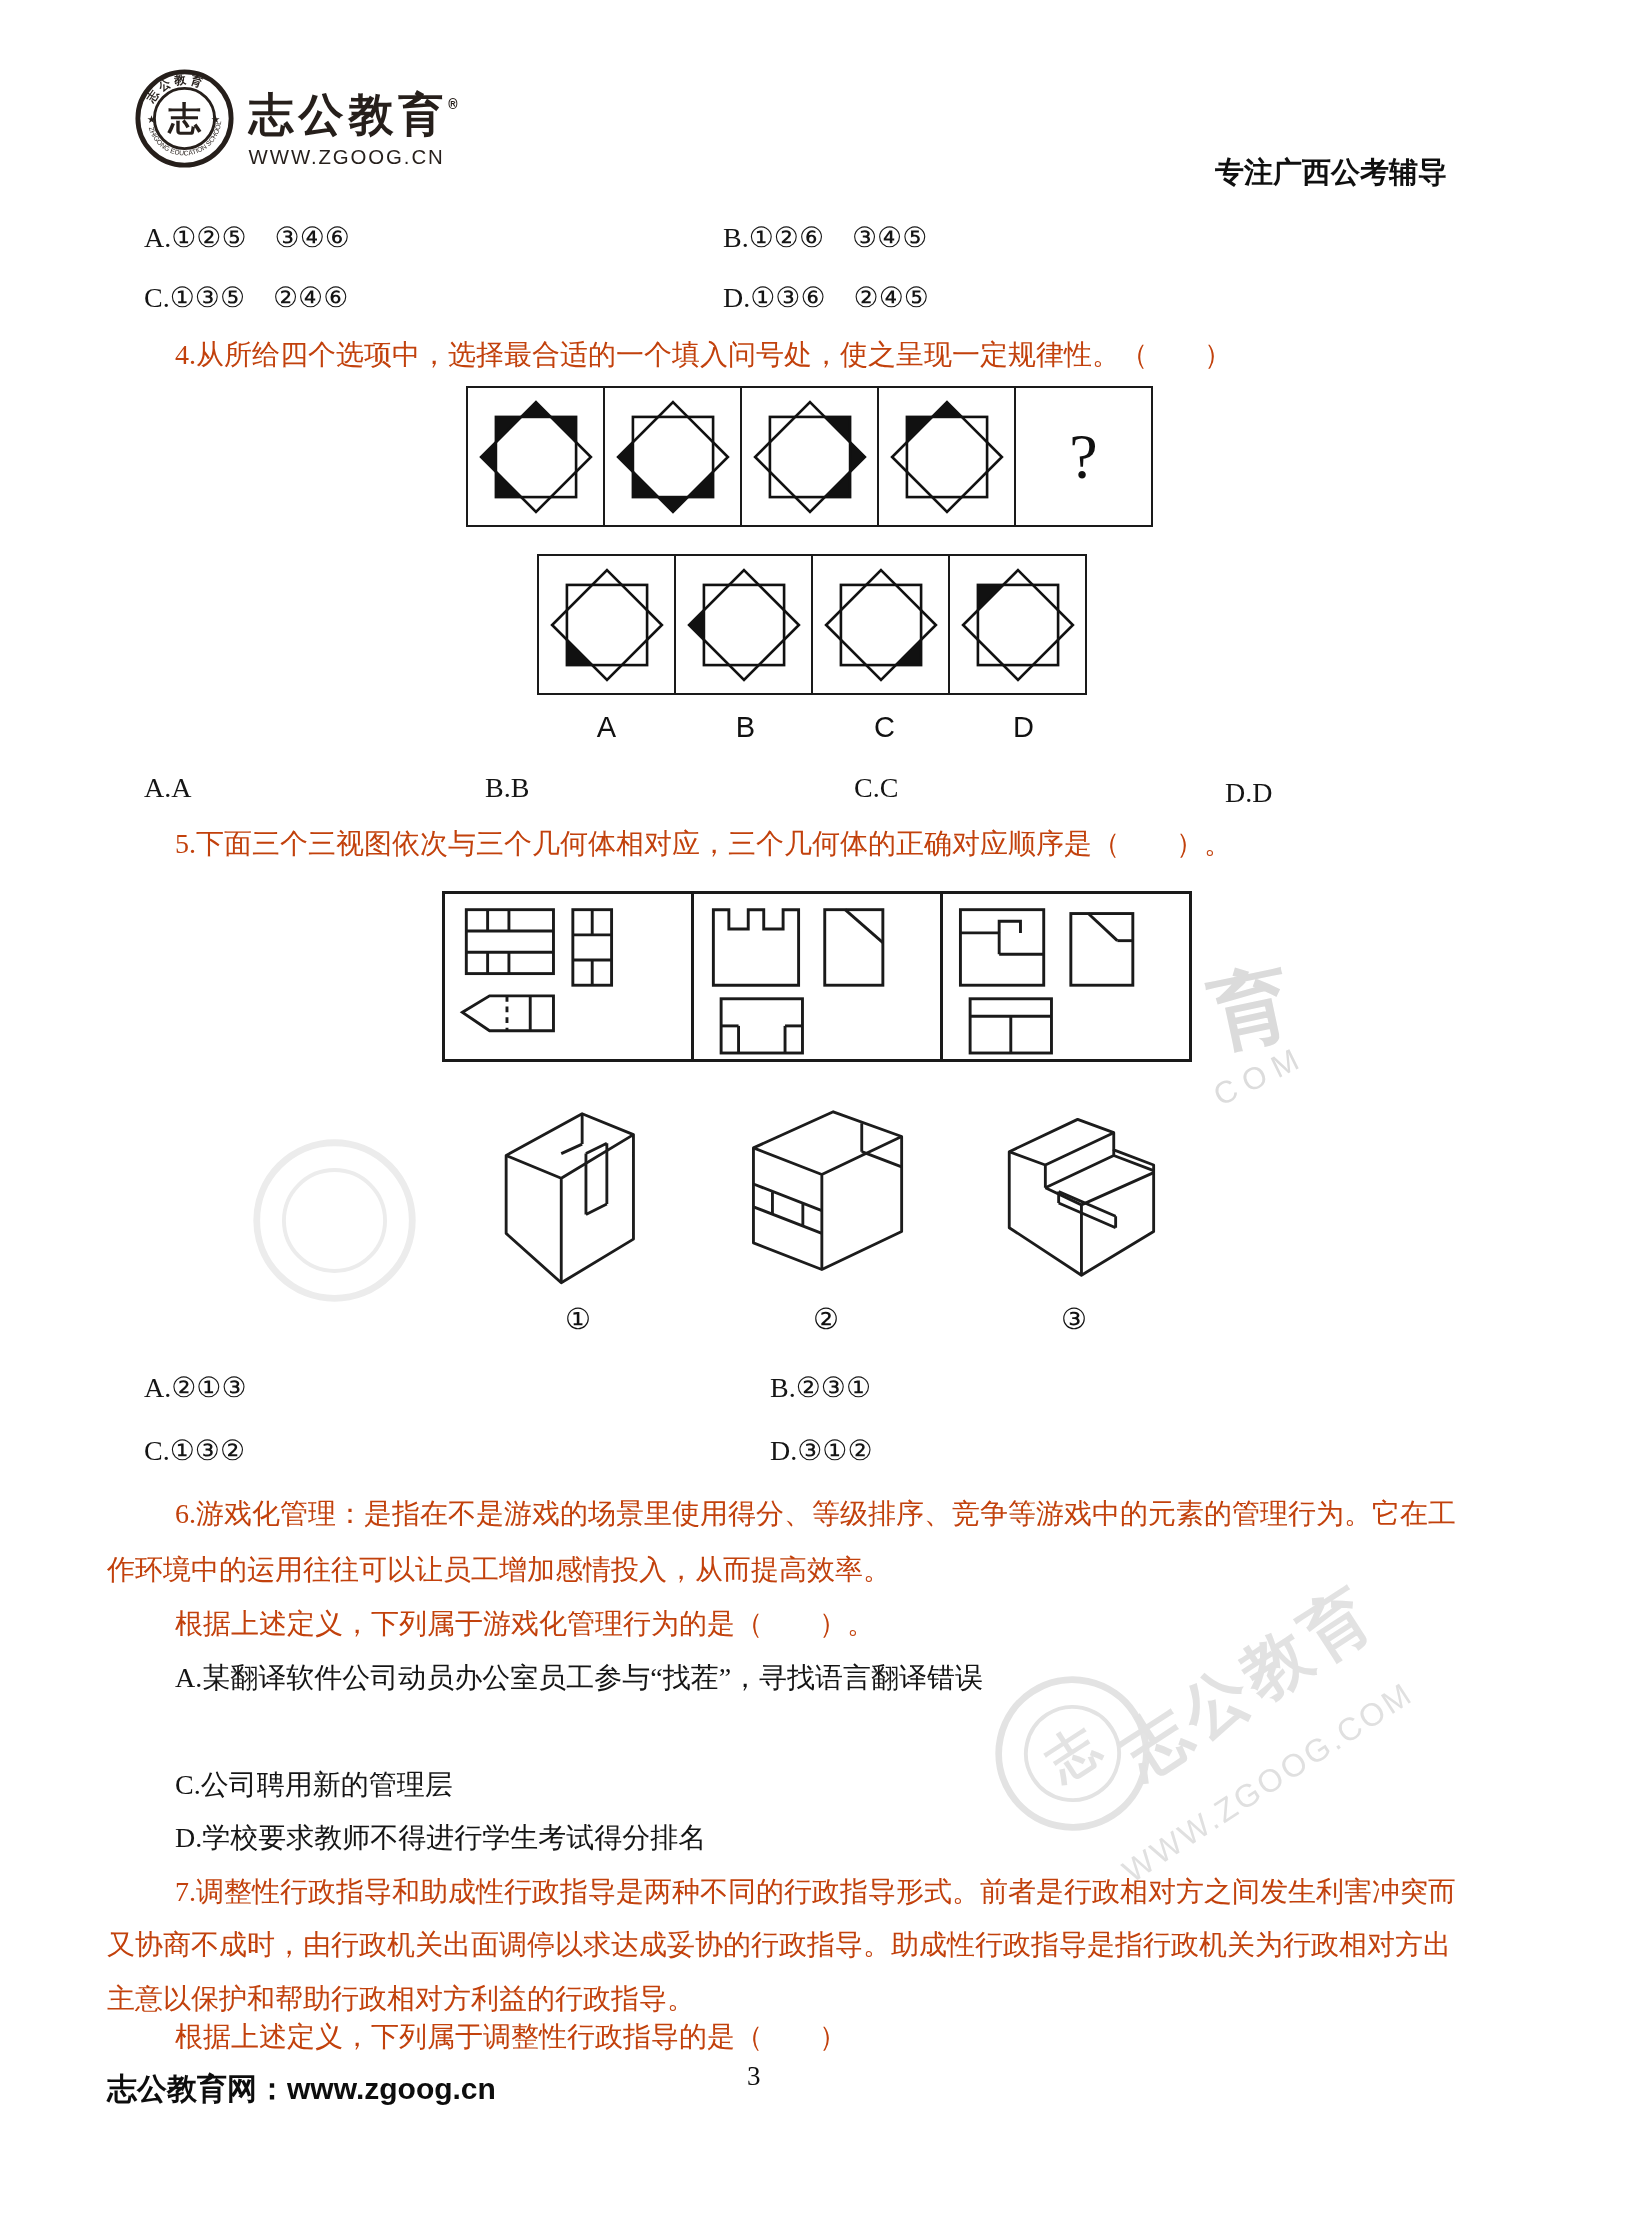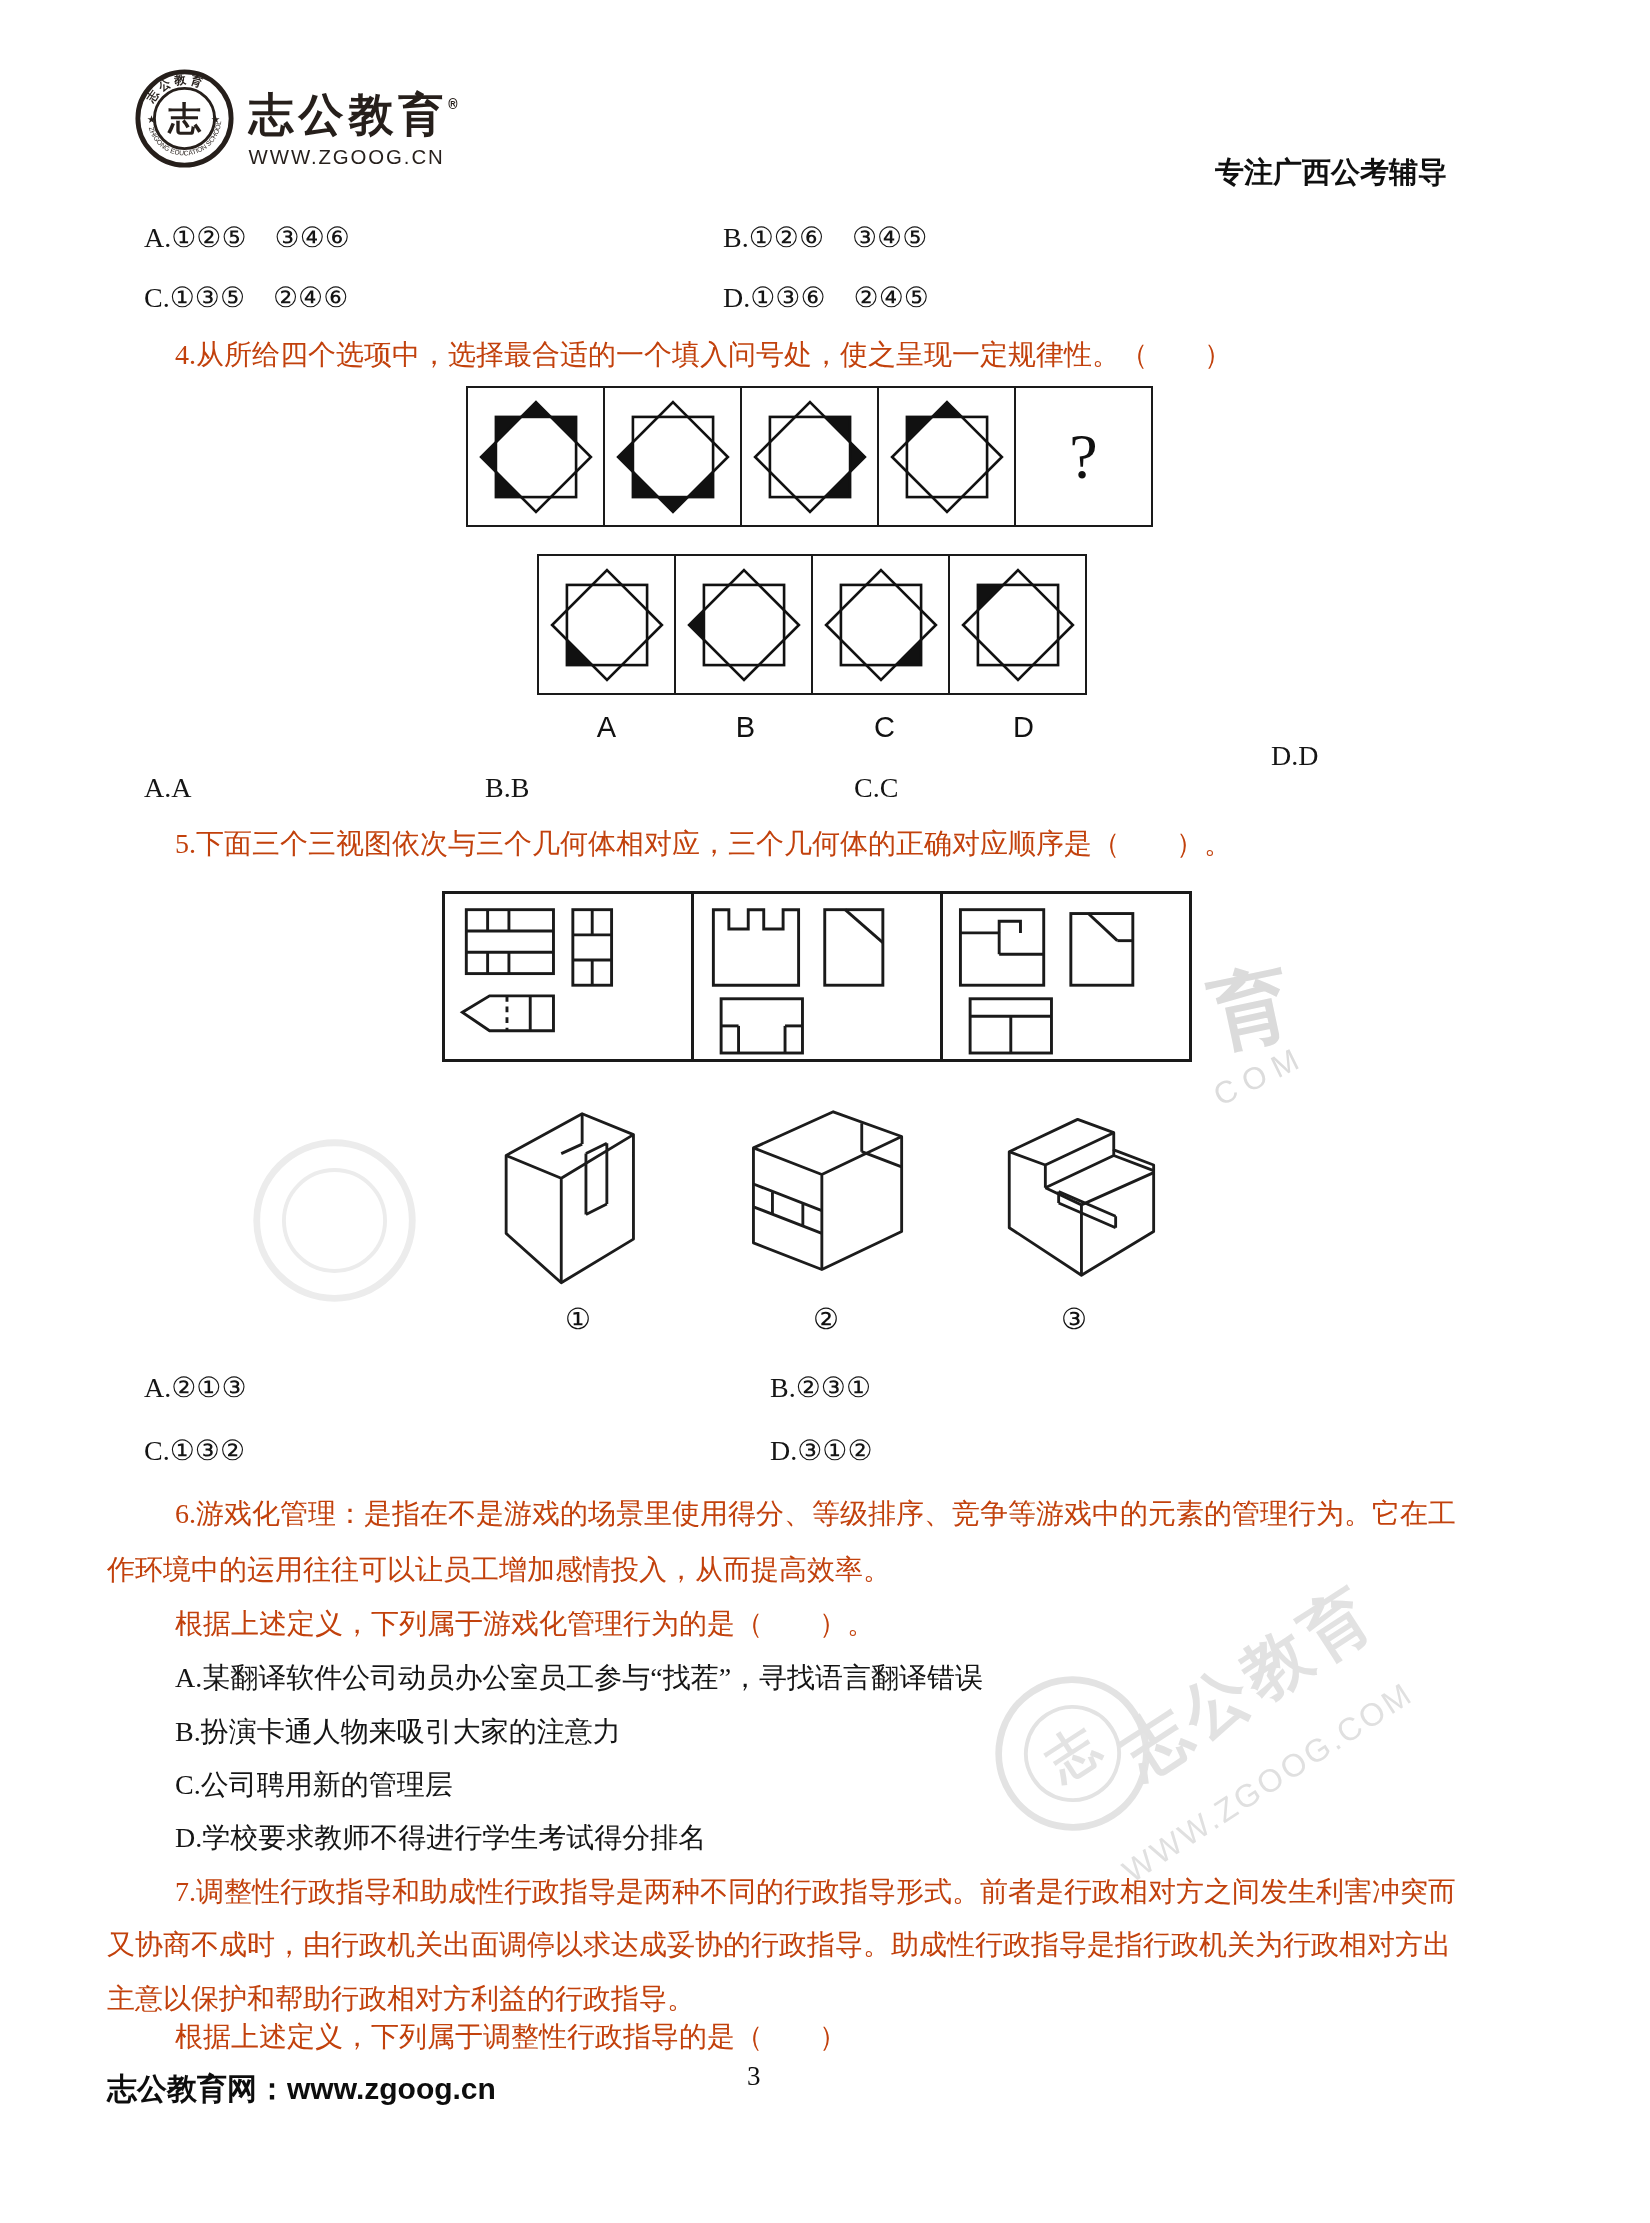--- a/index.html
+++ b/index.html
@@ -169,21 +169,21 @@
   <div class="abs" id="fig-q4-labels">
       <div class="fig-label">A</div>
       <div class="fig-label">B</div>
       <div class="fig-label">C</div>
       <div class="fig-label">D</div>
     </div>
 
   <div class="abs optline" style="top:771px;left:144px;">A.A</div>
   <div class="abs optline" style="top:771px;left:485px;">B.B</div>
   <div class="abs optline" style="top:771px;left:854px;">C.C</div>
-  <div class="abs optline" style="top:739px;left:1225px;margin-left:46px;">D.D</div>
+  <div class="abs optline" style="top:776px;left:1225px;">D.D</div>
 
   <div class="abs line" style="top:827px;left:175px;">5.下面三个三视图依次与三个几何体相对应，三个几何体的正确对应顺序是（　　）。</div>
 
   <div class="abs" id="views-box">
 
     <svg class="view-panel" viewBox="0 0 254 170" fill="none" stroke="#1a1a1a" stroke-width="3">
       <rect x="22" y="16" width="90" height="66"></rect>
       <line x1="44" y1="16" x2="44" y2="38"></line>
         <line x1="66" y1="16" x2="66" y2="38"></line>
       <line x1="22" y1="38" x2="112" y2="38"></line>
@@ -258,21 +258,20 @@
 
   <div class="abs optline" style="top:1371px;left:144px;">A.②①③</div>
   <div class="abs optline" style="top:1371px;left:770px;">B.②③①</div>
   <div class="abs optline" style="top:1434px;left:144px;">C.①③②</div>
   <div class="abs optline" style="top:1434px;left:770px;">D.③①②</div>
 
   <div class="abs line" style="top:1497px;left:175px;">6.游戏化管理：是指在不是游戏的场景里使用得分、等级排序、竞争等游戏中的元素的管理行为。它在工</div>
   <div class="abs line" style="top:1553px;left:107px;">作环境中的运用往往可以让员工增加感情投入，从而提高效率。</div>
   <div class="abs line" style="top:1607px;left:175px;">根据上述定义，下列属于游戏化管理行为的是（　　）。</div>
   <div class="abs optline" style="top:1661px;left:175px;">A.某翻译软件公司动员办公室员工参与“找茬”，寻找语言翻译错误</div>
-  <div class="abs optline" style="top:1715px;left:175px;">B.扮演卡通人物来吸引大家的注意力</div>
   <div class="abs optline" style="top:1768px;left:175px;font-family:Liberation Serif, serif;">C.公司聘用新的管理层</div>
   <div class="abs optline" style="top:1821px;left:175px;">D.学校要求教师不得进行学生考试得分排名</div>
 
   <div class="abs line" style="top:1875px;left:175px;">7.调整性行政指导和助成性行政指导是两种不同的行政指导形式。前者是行政相对方之间发生利害冲突而</div>
   <div class="abs line" style="top:1928px;left:107px;">又协商不成时，由行政机关出面调停以求达成妥协的行政指导。助成性行政指导是指行政机关为行政相对方出</div>
   <div class="abs line" style="top:1982px;left:107px;">主意以保护和帮助行政相对方利益的行政指导。</div>
   <div class="abs line" style="top:2020px;left:175px;">根据上述定义，下列属于调整性行政指导的是（　　）</div>
 
   <div class="abs wm" id="wm-mid-char">育</div>
   <div class="abs wm" id="wm-mid-com">COM</div>

